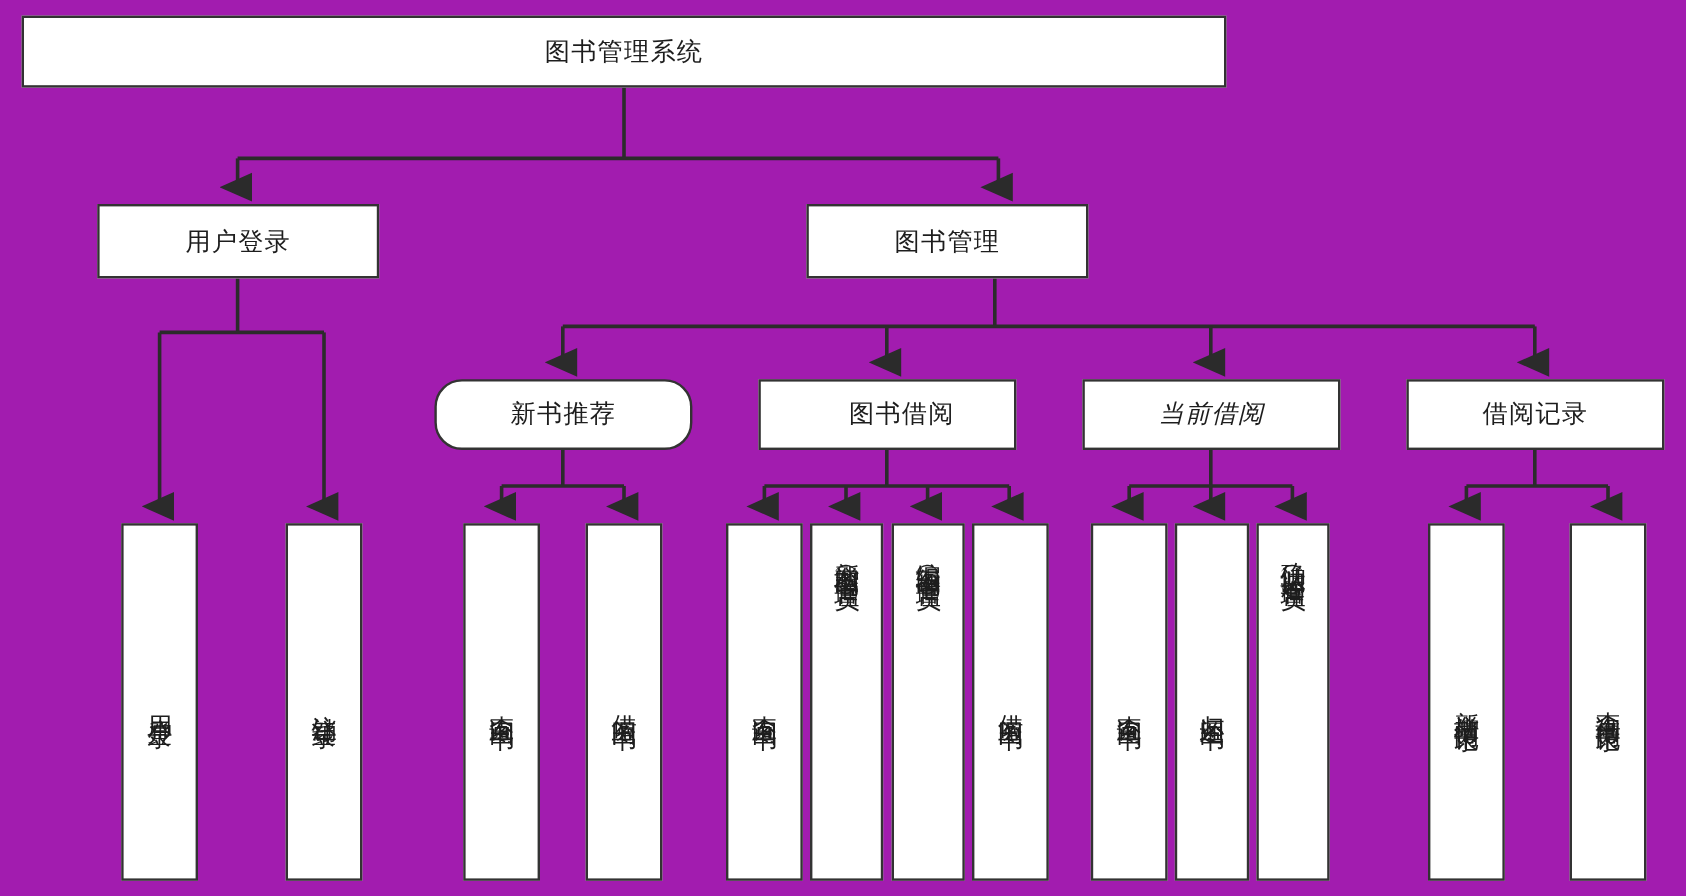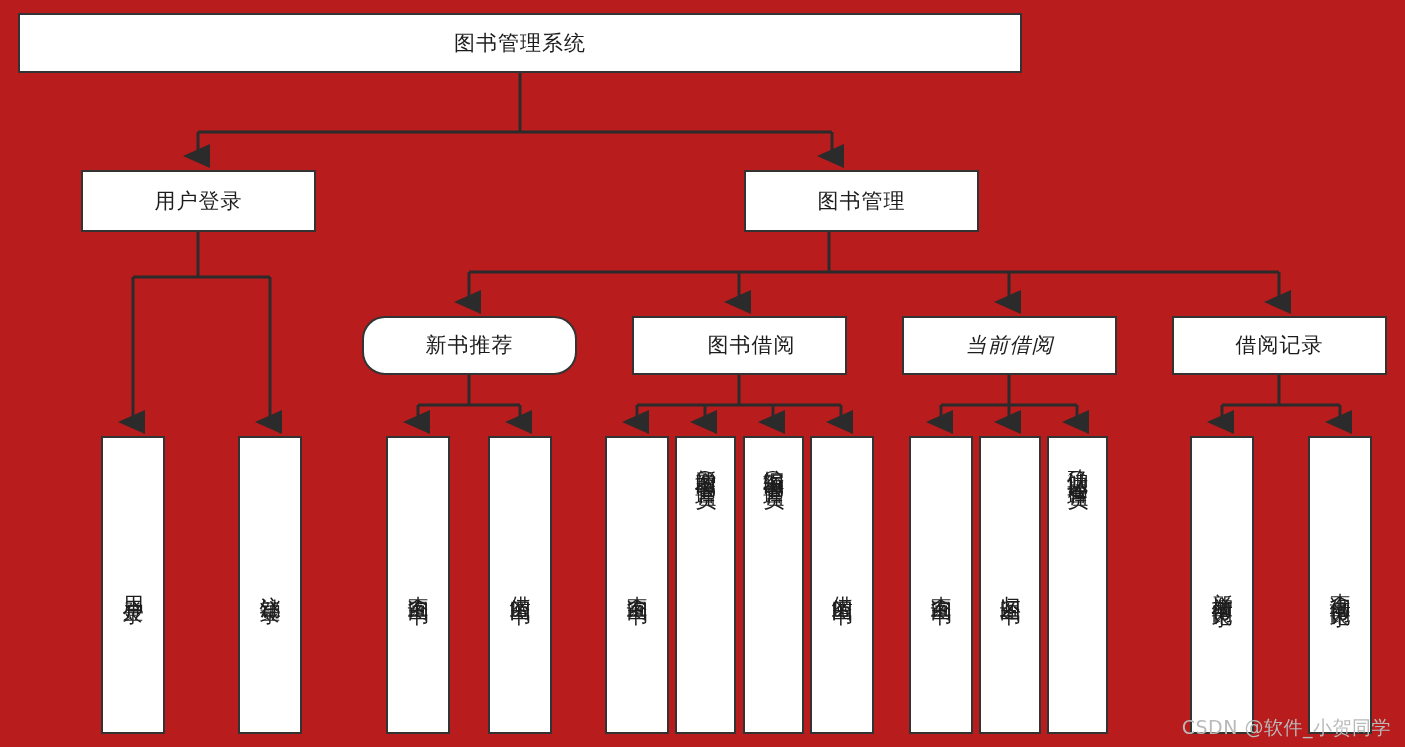--- a/index.html
+++ b/index.html
@@ -5,21 +5,21 @@
 <style>
   html,body{margin:0;padding:0;background:#ffffff;}
   body{
     font-family:"DejaVu Sans","Liberation Sans",sans-serif;
     color:#1a1a1a;
   }
   #canvas{
     position:relative;
     width:1405px;
     height:747px;
-    background:#b91c1c;
+    background:#a21caf;
     overflow:hidden;
   }
   #links{
     position:absolute;
     left:0; top:0;
     width:1405px; height:747px;
     pointer-events:none;
   }
   .node{
     position:absolute;
@@ -123,21 +123,21 @@
   </svg>
 
   <div class="node" style="left:18px; top:13px; width:1004px; height:60px;">
     <span class="label">图书管理系统</span>
   </div>
 
   <div class="node" style="left:81px; top:170px; width:235px; height:62px;">
     <span class="label">用户登录</span>
   </div>
 
-  <div class="node" style="left:744px; top:170px; width:235px; height:62px;">
+  <div class="node" style="left:672px; top:170px; width:235px; height:62px;">
     <span class="label">图书管理</span>
   </div>
 
   <div class="node" style="left:362px; top:316px; width:215px; height:59px;border-radius:23px;">
     <span class="label">新书推荐</span>
   </div>
 
   <div class="node" style="left:632px; top:316px; width:215px; height:59px;padding-left:24px;">
     <span class="label">图书借阅</span>
   </div>
@@ -195,15 +195,14 @@
   </div>
 
   <div class="node vertical centered" style="left:1190px; top:436px; width:64px; height:298px;">
     <span class="label">新增借阅记录</span>
   </div>
 
   <div class="node vertical centered" style="left:1308px; top:436px; width:64px; height:298px;">
     <span class="label">查询借阅记录</span>
   </div>
 
-  <div class="watermark">CSDN @软件_小贺同学</div>
 
 </div>
 
 </body></html>

